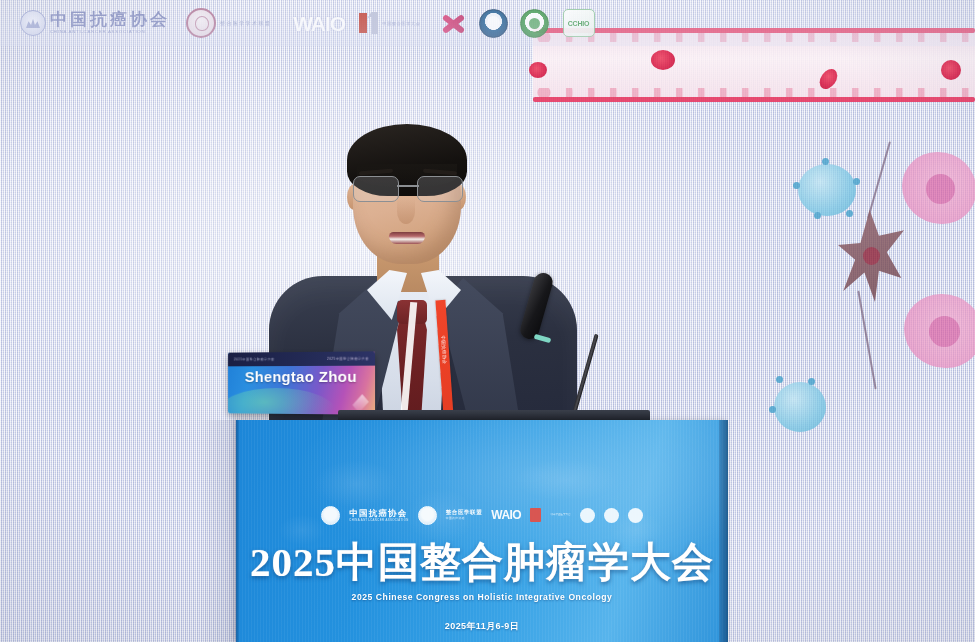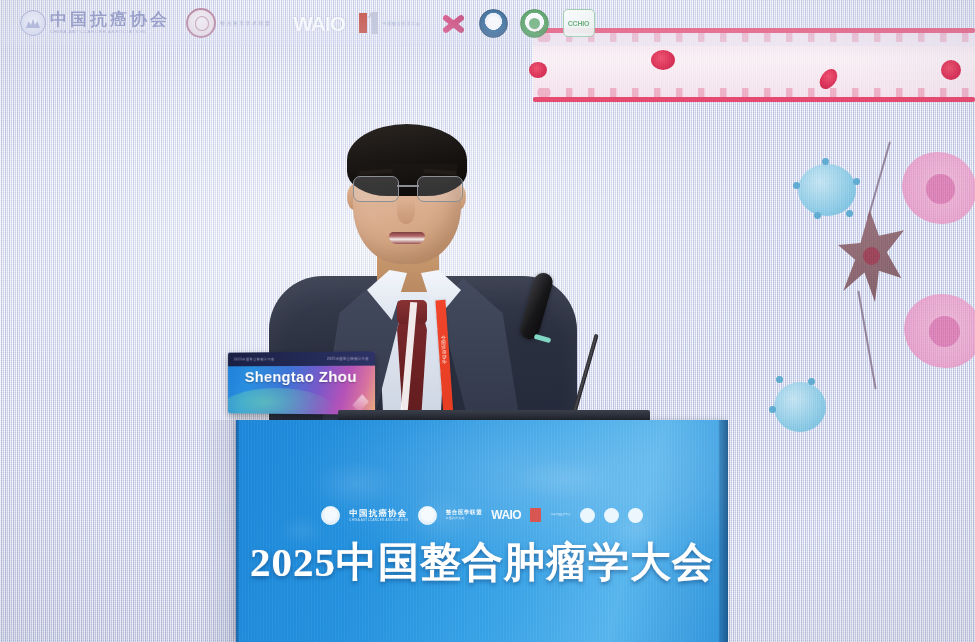--- a/index.html
+++ b/index.html
@@ -603,15 +603,17 @@
       </div>
       <div class="pl-waio">WAIO</div>
       <div class="pl-flag"></div>
       <div class="pl-tiny">中国整合医学大会</div>
       <div class="pl-dot"></div>
       <div class="pl-dot"></div>
       <div class="pl-dot"></div>
     </div>
 
     <div class="podium-title">2025中国整合肿瘤学大会</div>
+    <div class="podium-sub">2025 Chinese Congress on Holistic Integrative Oncology</div>
+    <div class="podium-date">2025年11月6-9日</div>
   </div>
 
 </div>
 
 </body></html>

